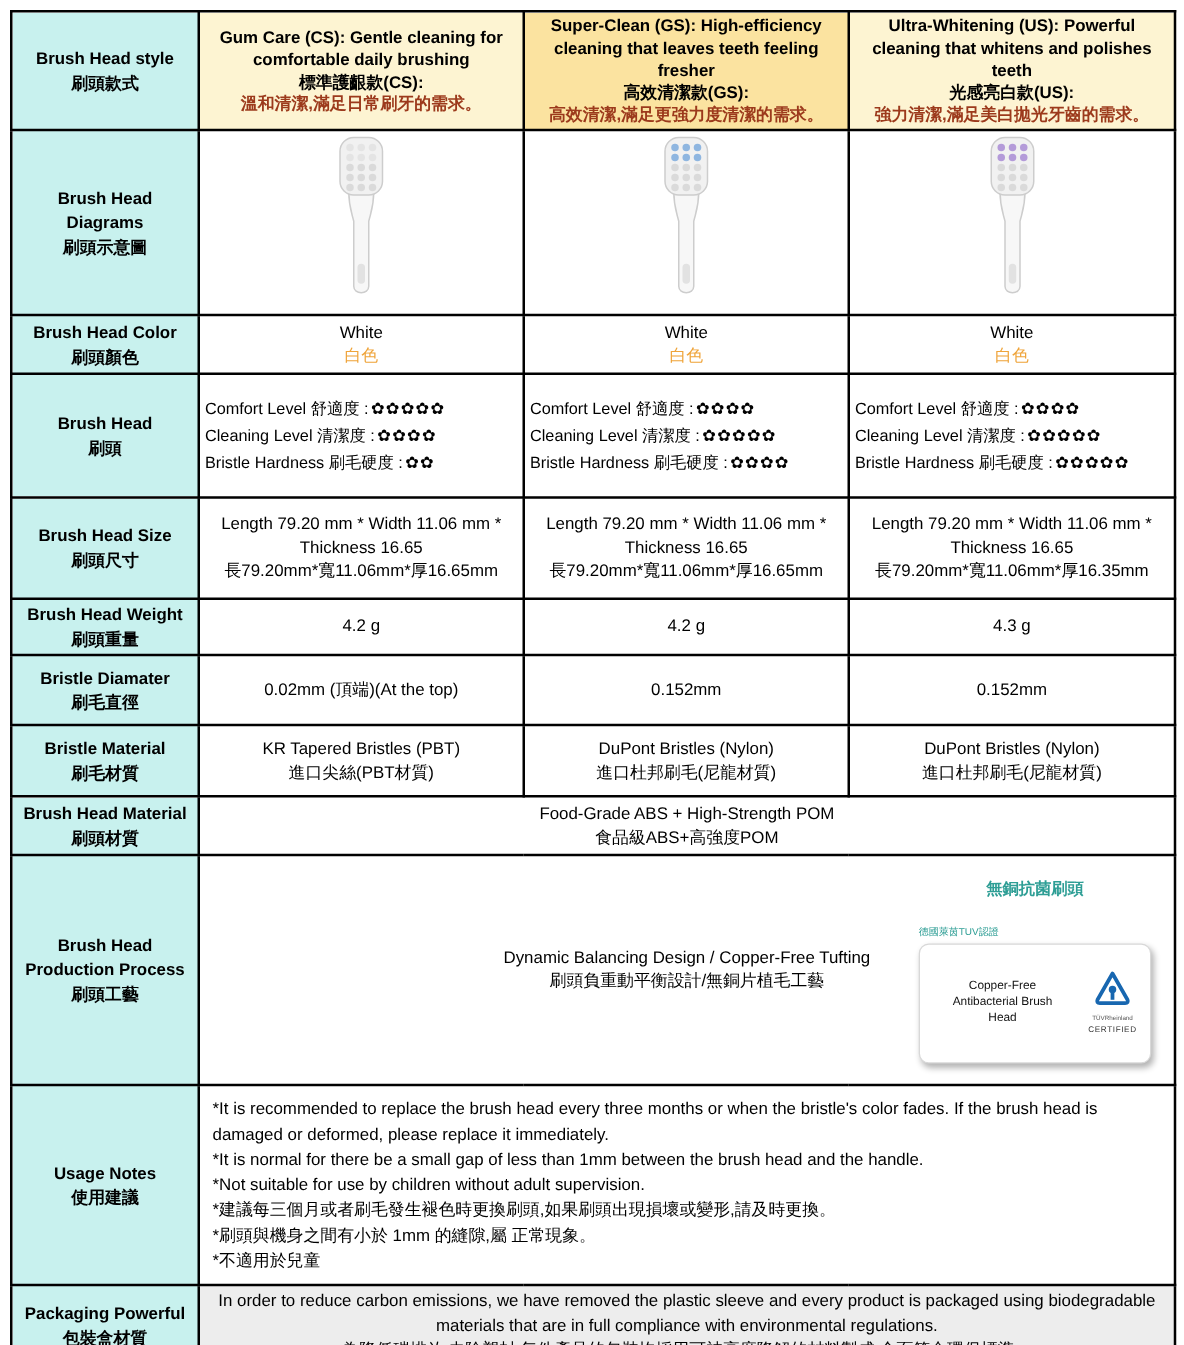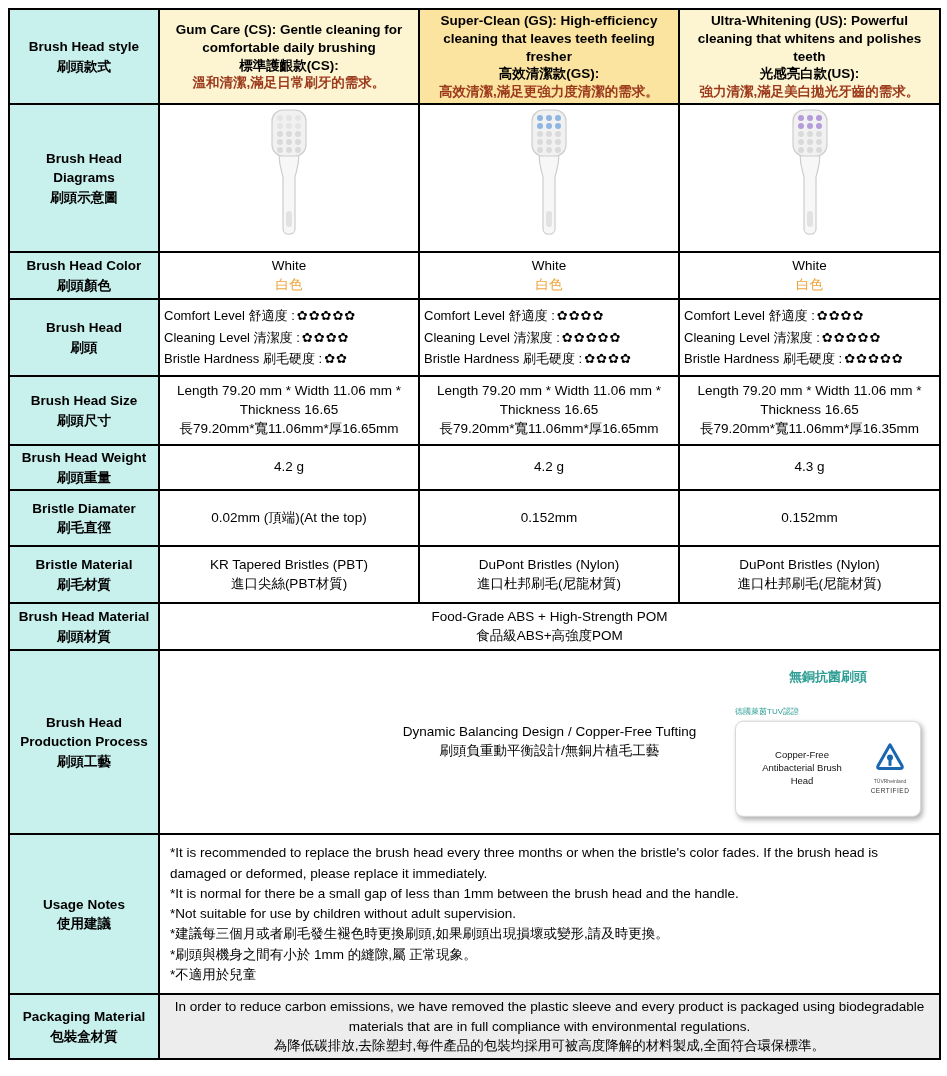--- a/index.html
+++ b/index.html
@@ -196,21 +196,21 @@
     <td>
       <div>White</div>
       <div class="zh-orange">白色</div>
     </td>
     <td>
       <div>White</div>
       <div class="zh-orange">白色</div>
     </td>
   </tr>
 
-  <tr style="height:77px">
+  <tr style="height:99px">
     <td class="label">
       <div>Brush Head</div>
       <div>刷頭</div>
     </td>
     <td class="rating-cell">
       <div><span>Comfort Level 舒適度 :</span><span class="stars">✿✿✿✿✿</span></div>
       <div><span>Cleaning Level 清潔度 :</span><span class="stars">✿✿✿✿</span></div>
       <div><span>Bristle Hardness 刷毛硬度 :</span><span class="stars">✿✿</span></div>
     </td>
     <td class="rating-cell">
@@ -218,21 +218,21 @@
       <div><span>Cleaning Level 清潔度 :</span><span class="stars">✿✿✿✿✿</span></div>
       <div><span>Bristle Hardness 刷毛硬度 :</span><span class="stars">✿✿✿✿</span></div>
     </td>
     <td class="rating-cell">
       <div><span>Comfort Level 舒適度 :</span><span class="stars">✿✿✿✿</span></div>
       <div><span>Cleaning Level 清潔度 :</span><span class="stars">✿✿✿✿✿</span></div>
       <div><span>Bristle Hardness 刷毛硬度 :</span><span class="stars">✿✿✿✿✿</span></div>
     </td>
   </tr>
 
-  <tr style="height:69px">
+  <tr style="height:81px">
     <td class="label">
       <div>Brush Head Size</div>
       <div>刷頭尺寸</div>
     </td>
     <td>
       <div>Length 79.20 mm * Width 11.06 mm * Thickness 16.65</div>
       <div>長79.20mm*寬11.06mm*厚16.65mm</div>
     </td>
     <td>
       <div>Length 79.20 mm * Width 11.06 mm * Thickness 16.65</div>
@@ -337,21 +337,21 @@
       <div>*It is normal for there be a small gap of less than 1mm between the brush head and the handle.</div>
       <div>*Not suitable for use by children without adult supervision.</div>
       <div>*建議每三個月或者刷毛發生褪色時更換刷頭,如果刷頭出現損壞或變形,請及時更換。</div>
       <div>*刷頭與機身之間有小於 1mm 的縫隙,屬 正常現象。</div>
       <div>*不適用於兒童</div>
     </td>
   </tr>
 
   <tr style="height:64px">
     <td class="label">
-      <div>Packaging Material</div>
+      <div>Packaging Powerful</div>
       <div>包裝盒材質</div>
     </td>
     <td colspan="3" class="pack-cell">
       <div>In order to reduce carbon emissions, we have removed the plastic sleeve and every product is packaged using biodegradable materials that are in full compliance with environmental regulations.</div>
       <div>為降低碳排放,去除塑封,每件產品的包裝均採用可被高度降解的材料製成,全面符合環保標準。</div>
     </td>
   </tr>
 </tbody>
   </table>
 

